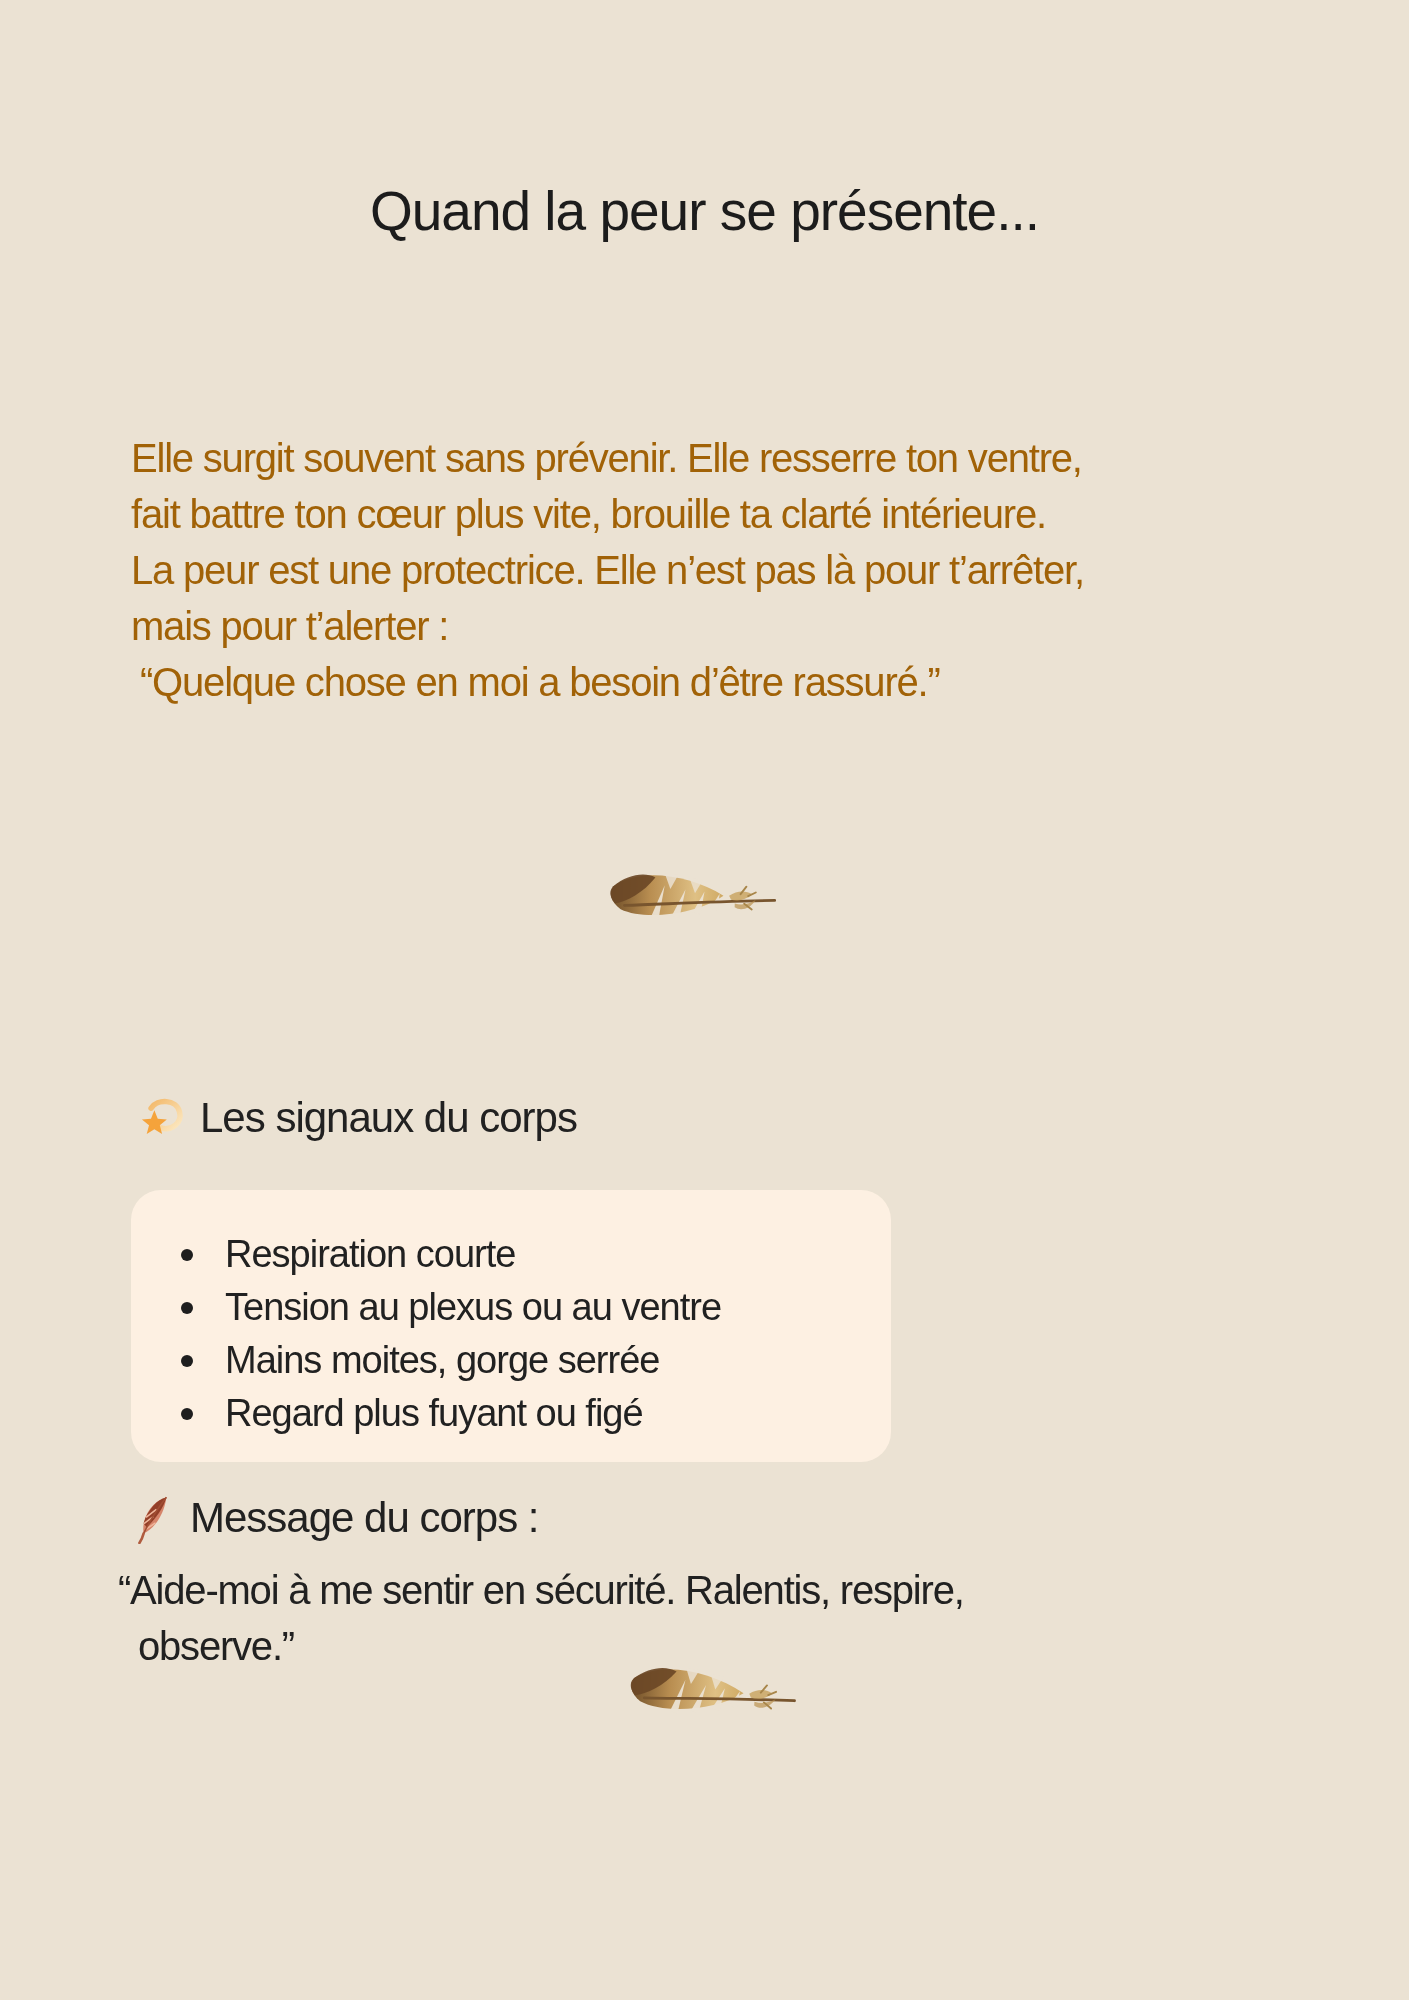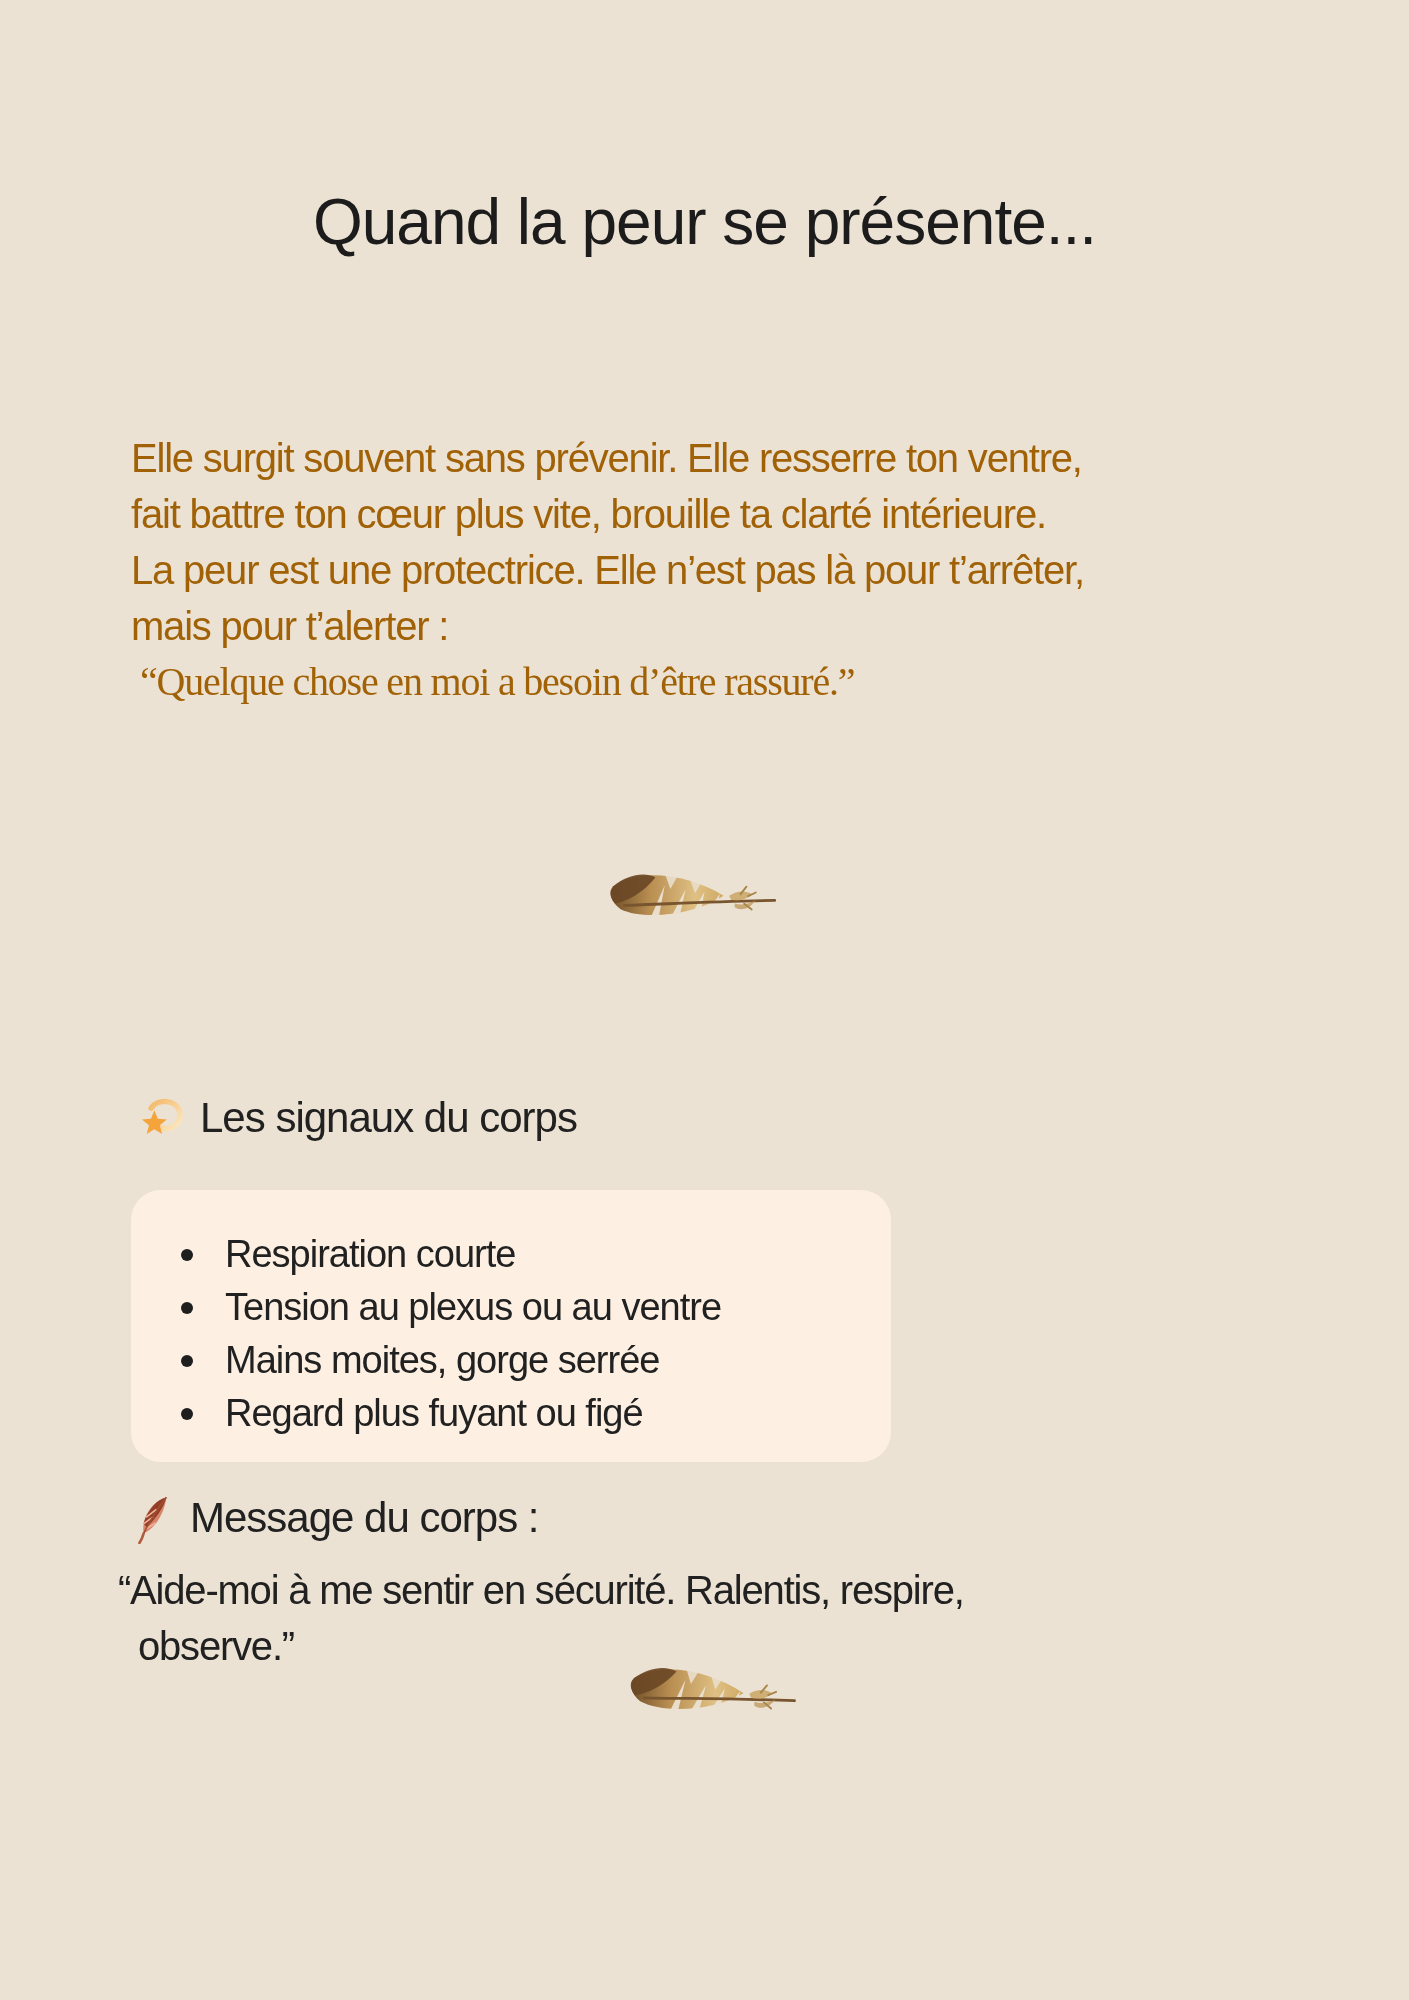--- a/index.html
+++ b/index.html
@@ -11,36 +11,36 @@
     font-family:"Liberation Sans", sans-serif;
     color:#212121;
     overflow:hidden;
   }
   .title{
     position:absolute;
     top:142px;
     left:0;
     width:100%;
     text-align:center;
-    font-size:64px;
+    font-size:55px;
     font-weight:400;
     letter-spacing:-1px;
     color:#1c1c1c;
   }
   .intro{
     position:absolute;
     top:430px;
     left:131px;
     font-size:40px;
     letter-spacing:-1.2px;
     line-height:56px;
     color:#a16207;
   }
   .intro .line{white-space:nowrap;}
-  .intro .line.indent-quote{padding-left:9px;font-family:Liberation Serif, serif;}
+  .intro .line.indent-quote{padding-left:9px;}
   .feather{position:absolute;}
   .feather-1{left:598px; top:860px; width:190px; height:78px; transform:rotate(1deg);}
   .feather-2{left:618px; top:1656px; width:190px; height:78px; transform:rotate(4deg);}
   .section-header{
     position:absolute;
     display:flex;
     align-items:center;
     gap:14px;
     font-size:42px;
     letter-spacing:-1px;

